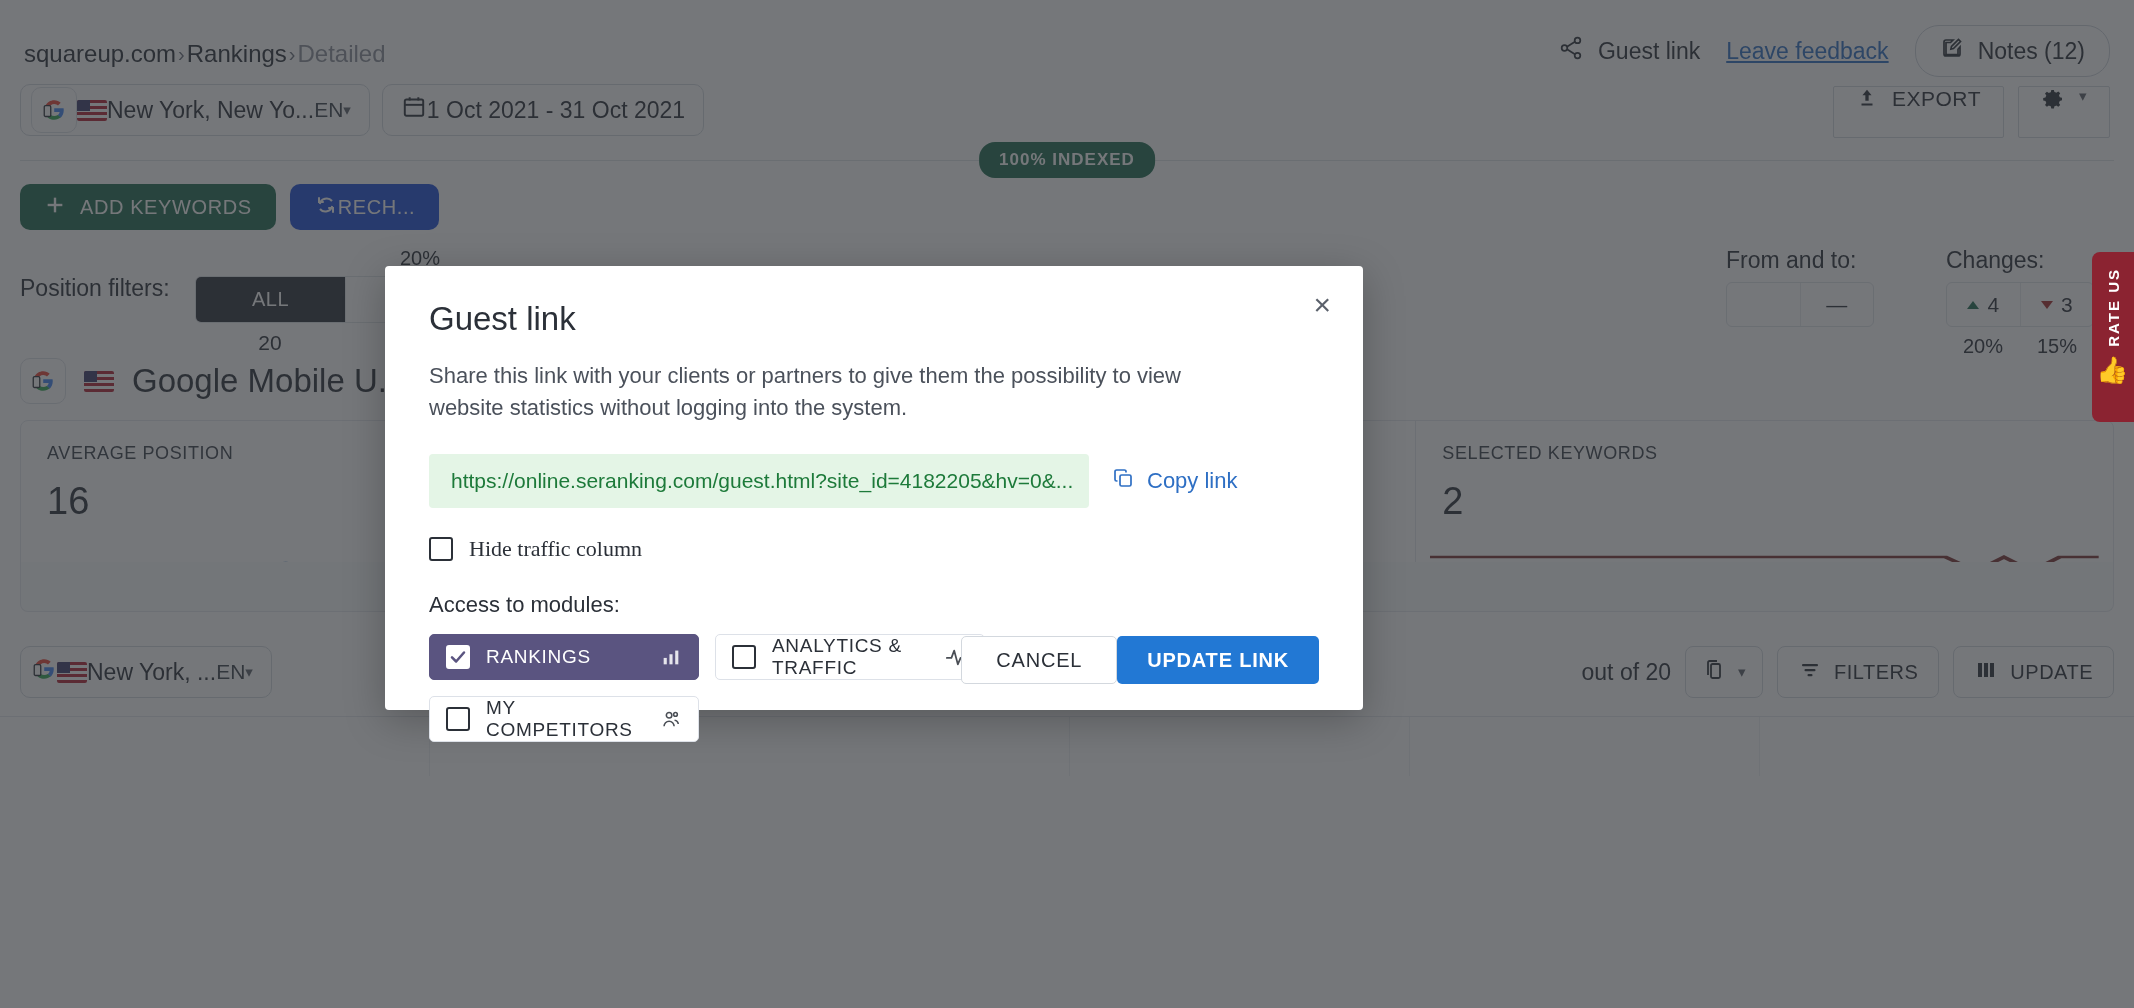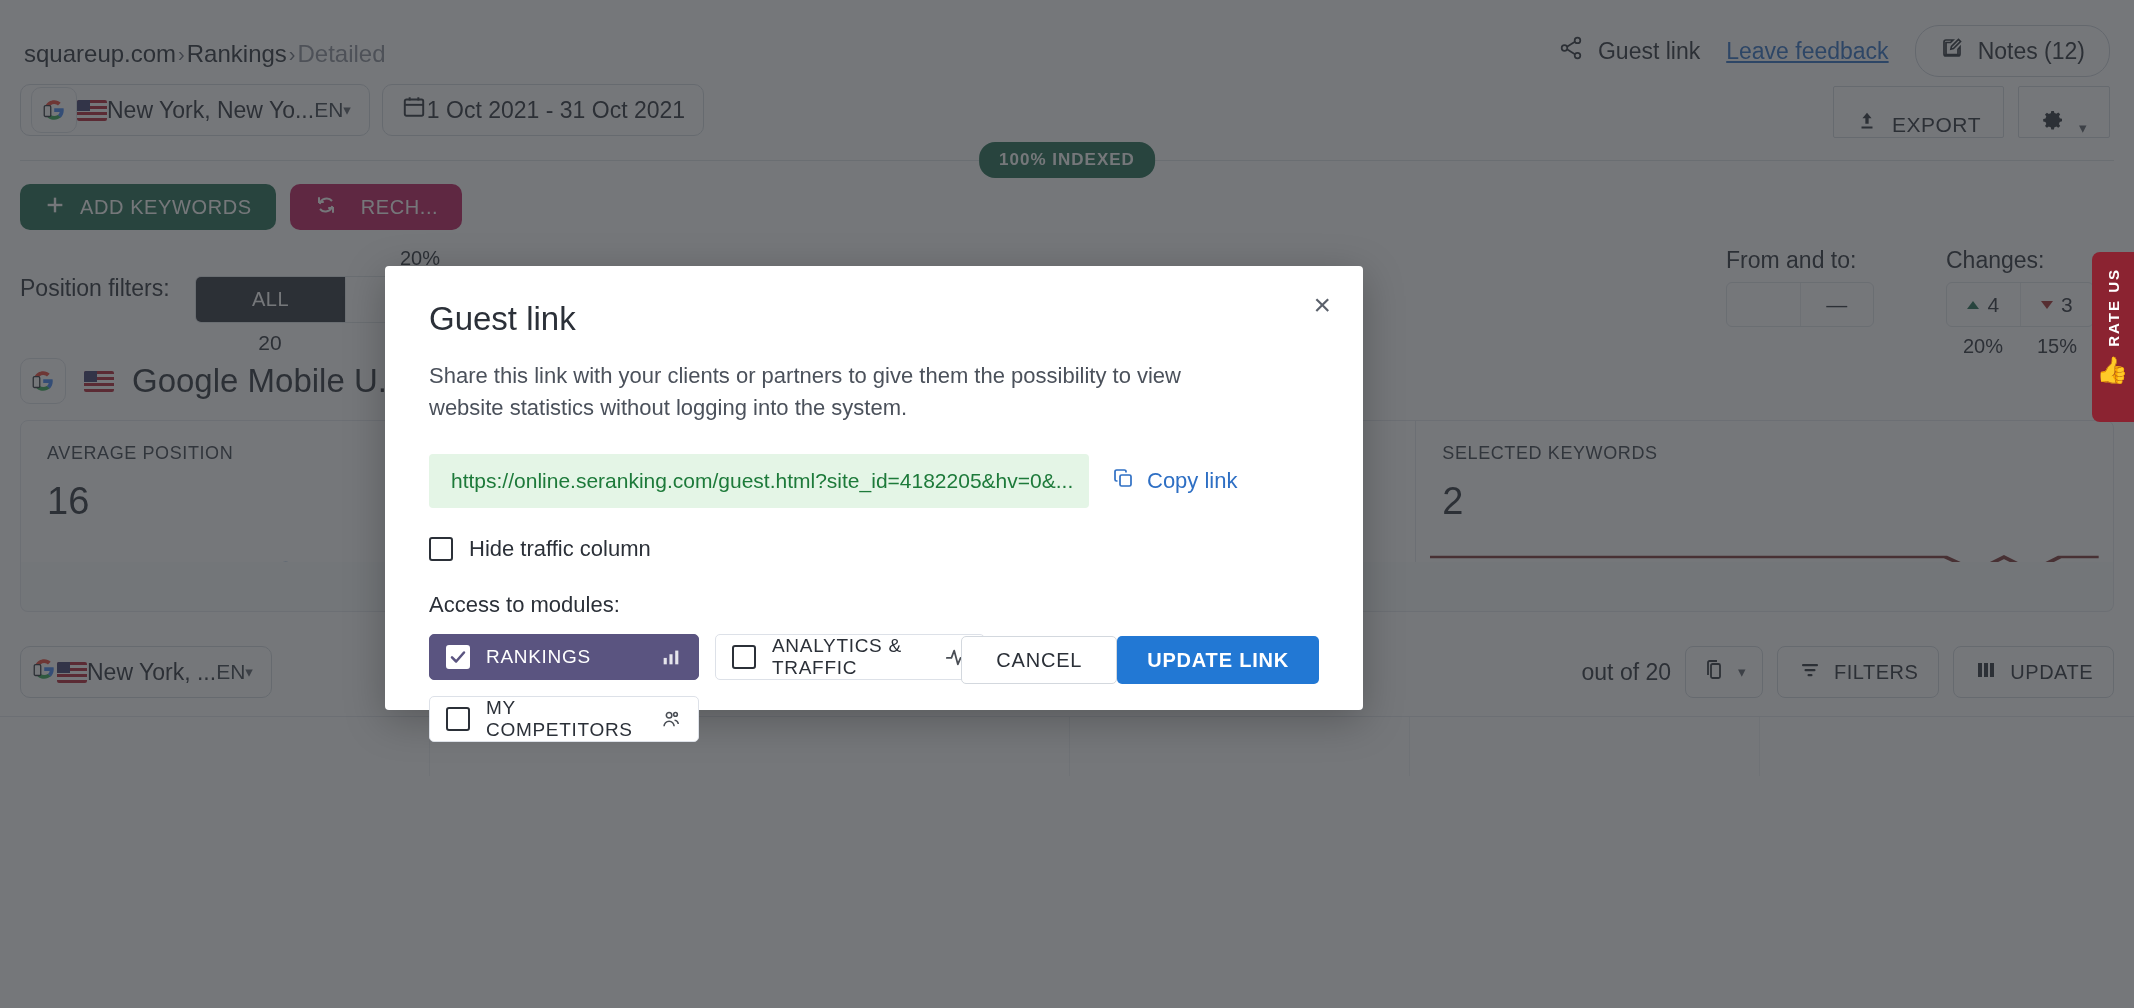--- a/index.html
+++ b/index.html
@@ -79,21 +79,21 @@
   }
   .chev { font-size: 15px; color: #5b616b; }
 
   
   #exportcluster {
     position: absolute; right: 24px; top: 86px;
     display: flex; align-items: center; gap: 14px;
   }
   .btn-outline {
     border: 1px solid #d3d8de; border-radius: 2px; background: #fff;
-    height: 52px; display: flex; align-items: flex-end; gap: 14px;
+    height: 52px; display: flex; align-items: flex-start; gap: 14px;
     padding: 0 22px; font-size: 21px; letter-spacing: .5px;
   }
 
   
   #indexline {
     position: absolute; left: 20px; right: 20px; top: 160px;
     height: 1px; background: #dfe3e8;
   }
   #indexbadge {
     position: absolute; left: 50%; transform: translate(-50%,-50%);
@@ -103,22 +103,22 @@
   }
 
   
   #actions { position: absolute; left: 20px; top: 184px; display:flex; gap: 14px; }
   .btn-green {
     background: #1e6b4f; color: #fff; border-radius: 10px;
     height: 46px; display: flex; align-items: center; gap: 14px;
     padding: 0 24px; font-size: 20px; letter-spacing: .6px;
   }
   .btn-navy {
-    background: #be185d; color: #fff; border-radius: 10px;
-    height: 46px; display: flex; align-items: center; gap: 23px;
+    background: #1d4ed8; color: #fff; border-radius: 10px;
+    height: 46px; display: flex; align-items: center; gap: 0;
     padding: 0 24px; font-size: 20px; letter-spacing: .6px;
   }
 
   
   #filtersrow { position: absolute; left: 20px; top: 247px; display: flex; align-items: flex-start; }
   .filters-label { font-size: 23px; color: #2b3038; width: 175px; padding-top: 28px; }
   .seg-wrap { display: flex; flex-direction: column; }
   .seg-pcts { display: flex; }
   .seg-pcts div { width: 150px; text-align: center; font-size: 20px; color: #2b3038; padding-bottom: 6px; }
   .segs { display: flex; border: 1px solid #dfe3e8; border-radius: 6px; overflow: hidden; }
@@ -196,21 +196,21 @@
     color: #5b616b; background: none; border: none; cursor: pointer; line-height: 1;
   }
   #linkrow { display: flex; align-items: center; gap: 22px; margin-top: 30px; }
   #linkbox {
     background: #e4f5e6; border-radius: 4px; height: 54px;
     width: 660px; display: flex; align-items: center; padding: 0 22px;
     color: #1d7a3a; font-size: 21px; overflow: hidden; white-space: nowrap;
   }
   #copylink { display: flex; align-items: center; gap: 12px; color: #2e6fc4; font-size: 22px; }
 
-  .cbrow { display: flex; align-items: center; gap: 16px; margin-top: 28px; }
+  .cbrow { display: flex; align-items: center; gap: 16px; margin-top: 28px; font-family: Liberation Serif, serif; }
   .cbox { width: 24px; height: 24px; border: 2px solid #2b3038; border-radius: 3px; background: #fff; flex: none; }
   .cbrow .lbl { font-size: 22px; color: #2b3038; }
 
   .modules-label { font-size: 22px; color: #2b3038; margin-top: 30px; }
   .modgrid { display: flex; flex-wrap: wrap; gap: 16px; margin-top: 16px; width: 700px; }
   .mod {
     width: 270px; height: 46px; border: 1px solid #dde1e8; border-radius: 5px;
     display: flex; align-items: center; gap: 16px; padding: 0 16px;
     font-size: 19px; letter-spacing: .7px; color: #2b3038; background: #fff;
   }

